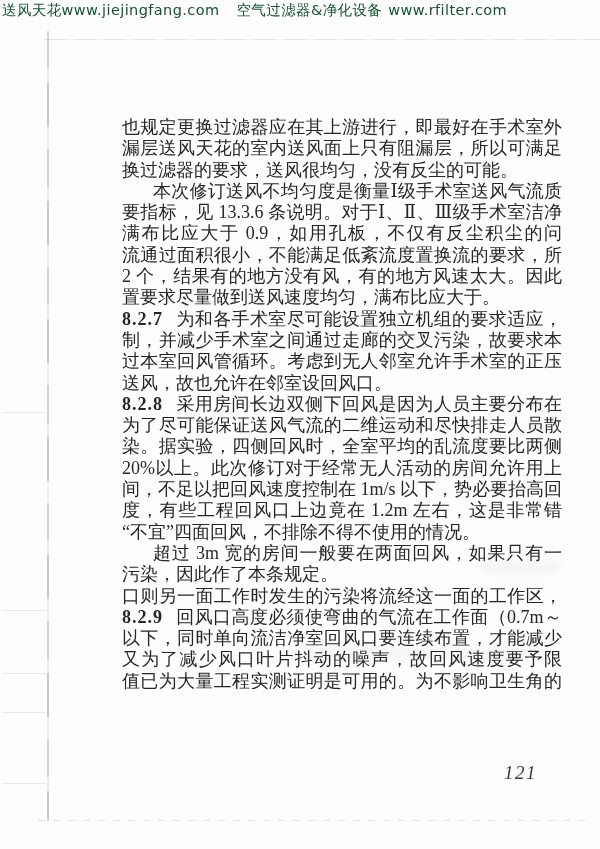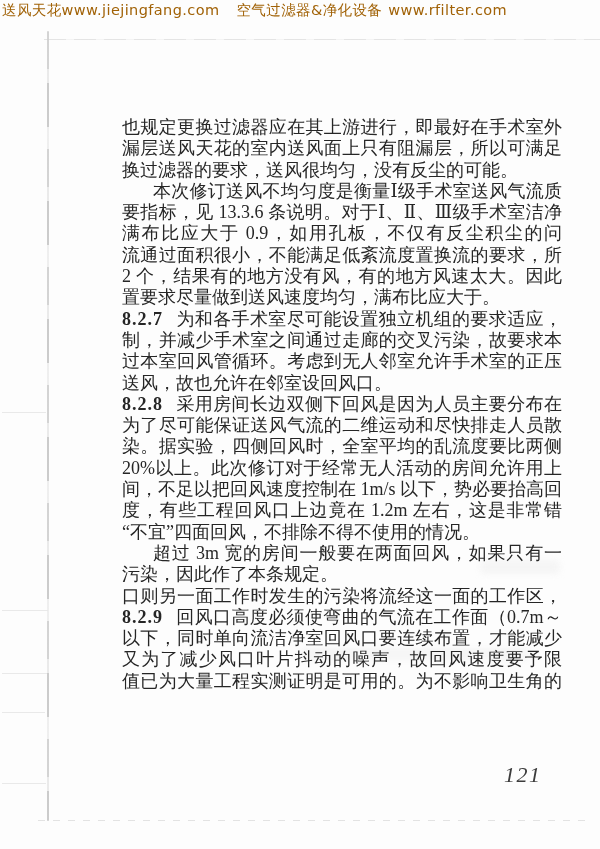--- a/index.html
+++ b/index.html
@@ -75,31 +75,31 @@
   .secnum {
     font-weight: bold;
     font-family: "Liberation Serif", serif;
     margin-right: 13px;
     letter-spacing: 1px;
   }
   .pagenum {
     position: absolute;
     left: 504px; top: 762px;
     font-style: italic;
-    font-size: 22px;
+    font-size: 19px;
     letter-spacing: 1.5px;
     color: #3c3c3c;
   }
 </style>
 </head>
 <body>
 
 <div class="screen">
 
-  <div class="wm-header" style="color: #a16207;">
+  <div class="wm-header" style="color: #14532d;">
     <span>送风天花www.jiejingfang.com</span><span class="wm-gap"></span><span>空气过滤器&amp;净化设备</span><span class="wm-sp"></span><span>www.rfilter.com</span>
   </div>
 
   <div class="edge-top"></div>
   <div class="crease"></div>
   <div class="edge-bottom"></div>
 
   <div class="streak" style="top:412px; width:44px;"></div>
   <div class="streak" style="top:610px; width:46px;"></div>
   <div class="streak" style="top:673px; width:45px;"></div>

